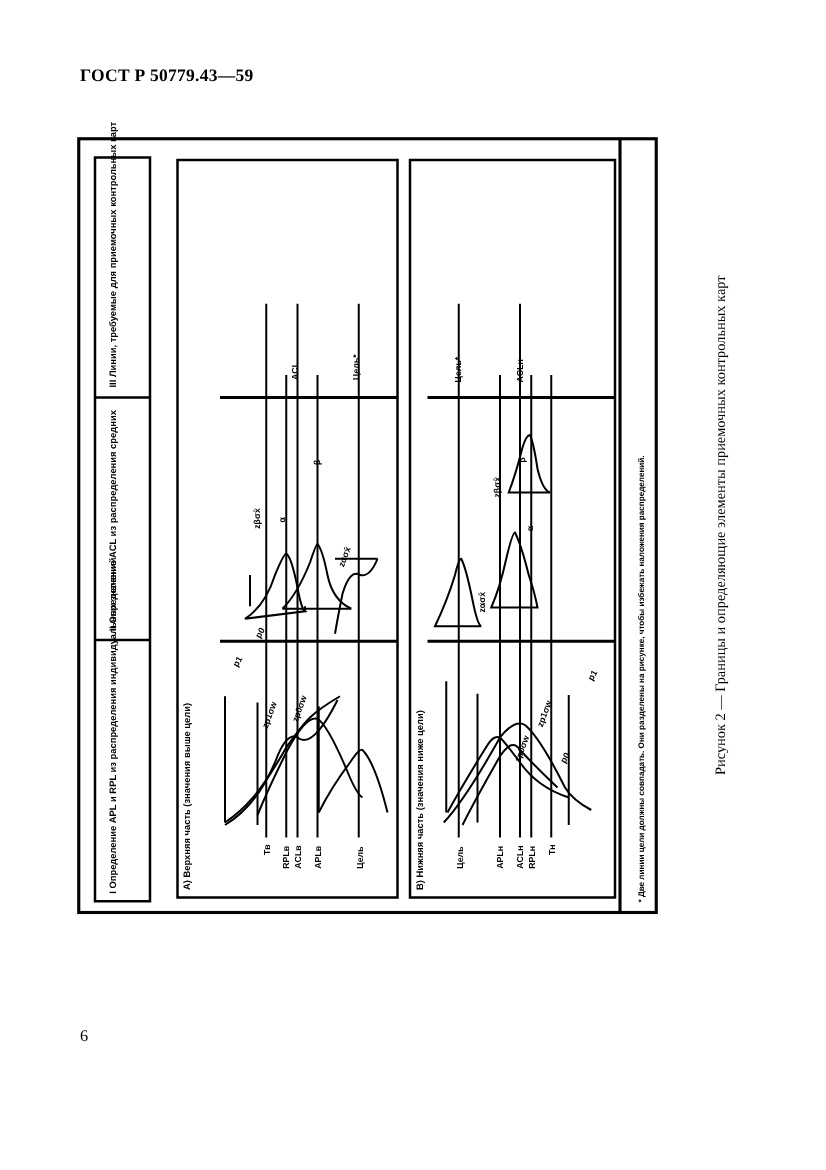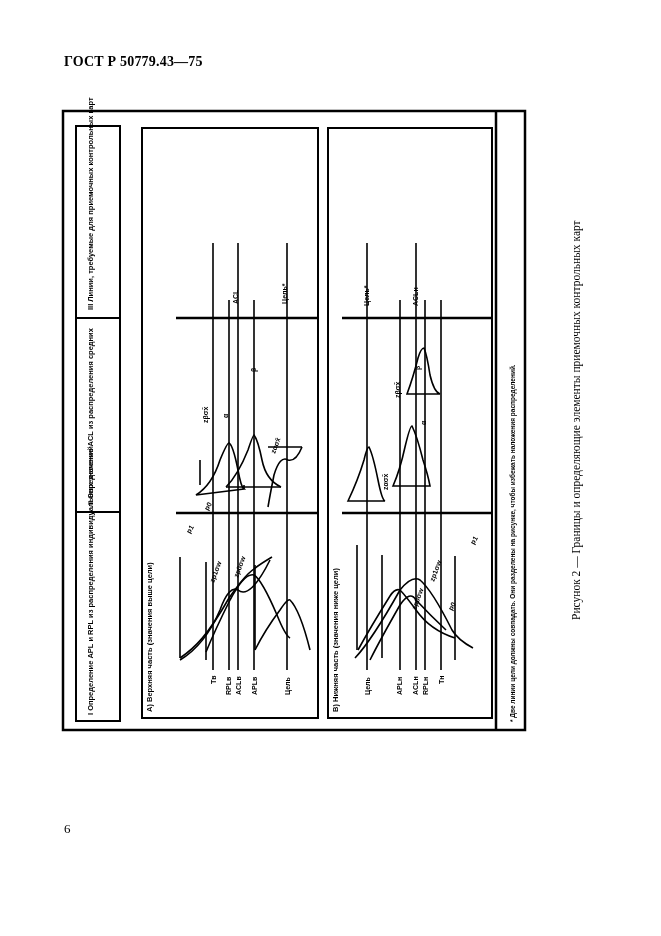--- a/index.html
+++ b/index.html
@@ -6,21 +6,21 @@
   body { width:661px; height:936px; position:relative; overflow:hidden; font-family:"Liberation Serif", serif; color:#000; }
   .header { position:absolute; left:64px; top:54px; font-weight:bold; font-size:14px; letter-spacing:0.2px; }
   .pagenum { position:absolute; left:64px; top:821px; font-size:13px; }
   svg { position:absolute; left:0; top:0; }
   .sans { font-family:"Liberation Sans", sans-serif; }
   .caption { font-family:"Liberation Serif", serif; }
 </style>
 </head>
 <body>
 
-<div class="header">ГОСТ Р 50779.43—75</div>
+<div class="header">ГОСТ Р 50779.43—59</div>
 <div class="pagenum">6</div>
 
 <svg width="661" height="936" viewBox="0 0 661 936">
 
   <rect x="63" y="111" width="462" height="619" fill="none" stroke="#000" stroke-width="2.5"></rect>
   <line x1="496" y1="111" x2="496" y2="730" stroke="#000" stroke-width="2.5"></line>
 
   <rect x="76" y="126" width="44" height="595" fill="none" stroke="#000" stroke-width="2"></rect>
   <line x1="76" y1="318" x2="120" y2="318" stroke="#000" stroke-width="2"></line>
   <line x1="76" y1="512" x2="120" y2="512" stroke="#000" stroke-width="2"></line>

